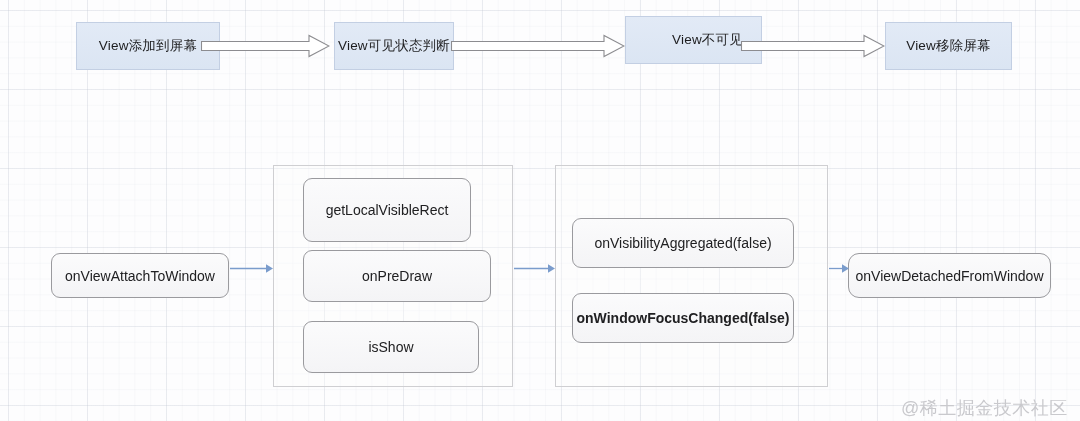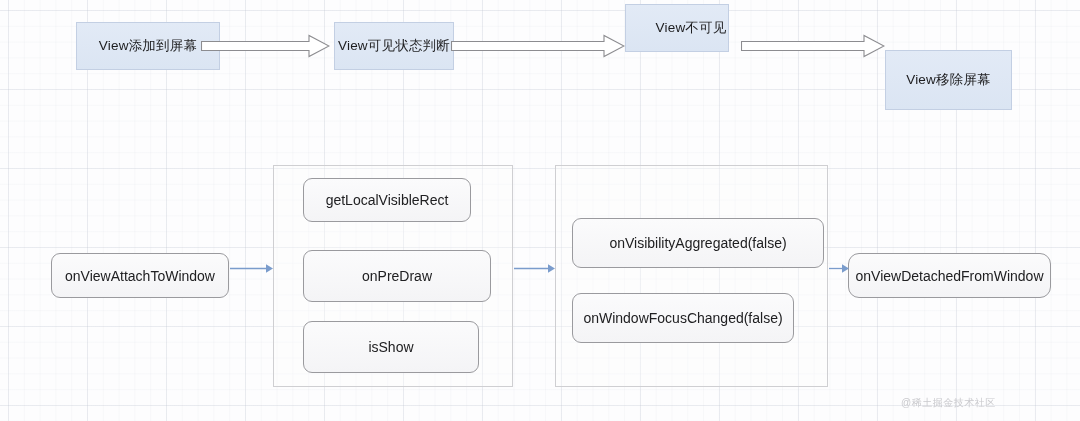--- a/index.html
+++ b/index.html
@@ -67,44 +67,44 @@
     white-space: nowrap;
   }
 
   
   .blue-arrow { position: absolute; pointer-events: none; }
 
   
   .watermark {
     position: absolute;
     color: #c9c9cd;
-    font-size: 10px;
+    font-size: 18px;
     white-space: nowrap;
     letter-spacing: 0.5px;
     user-select: none;
   }
 </style>
 </head>
 <body>
 
 <div id="canvas">
 
   <div class="stage-box" style="left:76px;  top:22px; width:144px; height:48px;">
     <span>View添加到屏幕</span>
   </div>
 
   <div class="stage-box" style="left:334px; top:22px; width:120px; height:48px;">
     <span>View可见状态判断</span>
   </div>
 
-  <div class="stage-box" style="left:625px; top:4px; width:104px; height:48px;padding-left:28px;">
+  <div class="stage-box" style="left:625px; top:16px; width:137px; height:48px;padding-left:28px;">
     <span>View不可见</span>
   </div>
 
-  <div class="stage-box" style="left:885px; top:22px; width:127px; height:60px;margin-top:28px;">
+  <div class="stage-box" style="left:885px; top:22px; width:127px; height:48px;">
     <span>View移除屏幕</span>
   </div>
 
   <svg class="block-arrow" style="left:201px; top:34px;" width="129" height="24" viewBox="0 0 129 24">
     <path d="M0.5 7.5 H108 V1.5 L128 12 L108 22.5 V16.5 H0.5 Z" fill="#ffffff" stroke="#8c8c90" stroke-width="1.1" stroke-linejoin="miter"></path>
   </svg>
 
   <svg class="block-arrow" style="left:451px; top:34px;" width="174" height="24" viewBox="0 0 174 24">
     <path d="M0.5 7.5 H153 V1.5 L173 12 L153 22.5 V16.5 H0.5 Z" fill="#ffffff" stroke="#8c8c90" stroke-width="1.1" stroke-linejoin="miter"></path>
   </svg>
@@ -112,39 +112,39 @@
   <svg class="block-arrow" style="left:741px; top:34px;" width="144" height="24" viewBox="0 0 144 24">
     <path d="M0.5 7.5 H123 V1.5 L143 12 L123 22.5 V16.5 H0.5 Z" fill="#ffffff" stroke="#8c8c90" stroke-width="1.1" stroke-linejoin="miter"></path>
   </svg>
 
   <div class="proc-box" style="left:51px; top:253px; width:178px; height:45px;">
     <span>onViewAttachToWindow</span>
   </div>
 
   <div class="group-box" style="left:273px; top:165px; width:240px; height:222px;"></div>
 
-  <div class="proc-box" style="left:303px; top:178px; width:168px; height:44px;">
+  <div class="proc-box" style="left:303px; top:178px; width:168px; height:64px;">
     <span>getLocalVisibleRect</span>
   </div>
 
   <div class="proc-box" style="left:303px; top:250px; width:188px; height:52px;">
     <span>onPreDraw</span>
   </div>
 
   <div class="proc-box" style="left:303px; top:321px; width:176px; height:52px;">
     <span>isShow</span>
   </div>
 
   <div class="group-box" style="left:555px; top:165px; width:273px; height:222px;"></div>
 
-  <div class="proc-box" style="left:572px; top:218px; width:252px; height:50px;">
+  <div class="proc-box" style="left:572px; top:218px; width:222px; height:50px;">
     <span>onVisibilityAggregated(false)</span>
   </div>
 
-  <div class="proc-box" style="left:572px; top:293px; width:222px; height:50px;">
+  <div class="proc-box" style="left:572px; top:293px; width:222px; height:50px;font-weight:bold;">
     <span>onWindowFocusChanged(false)</span>
   </div>
 
   <div class="proc-box" style="left:848px; top:253px; width:203px; height:45px;border-radius:11px;">
     <span>onViewDetachedFromWindow</span>
   </div>
 
   <svg class="blue-arrow" style="left:230px; top:262px;" width="44" height="13" viewBox="0 0 44 13">
     <line x1="0" y1="6.5" x2="36" y2="6.5" stroke="#7a9ccc" stroke-width="1.3"></line>
     <path d="M36 2.2 L43 6.5 L36 10.8 Z" fill="#7a9ccc"></path>

